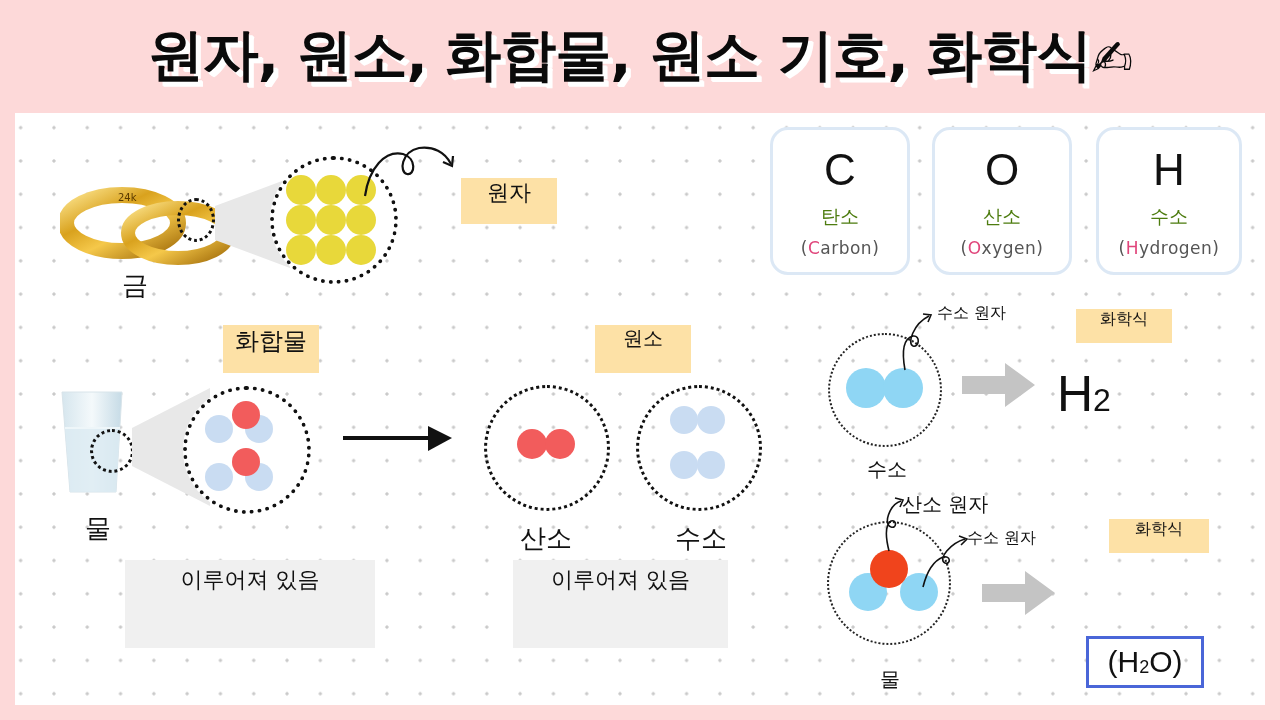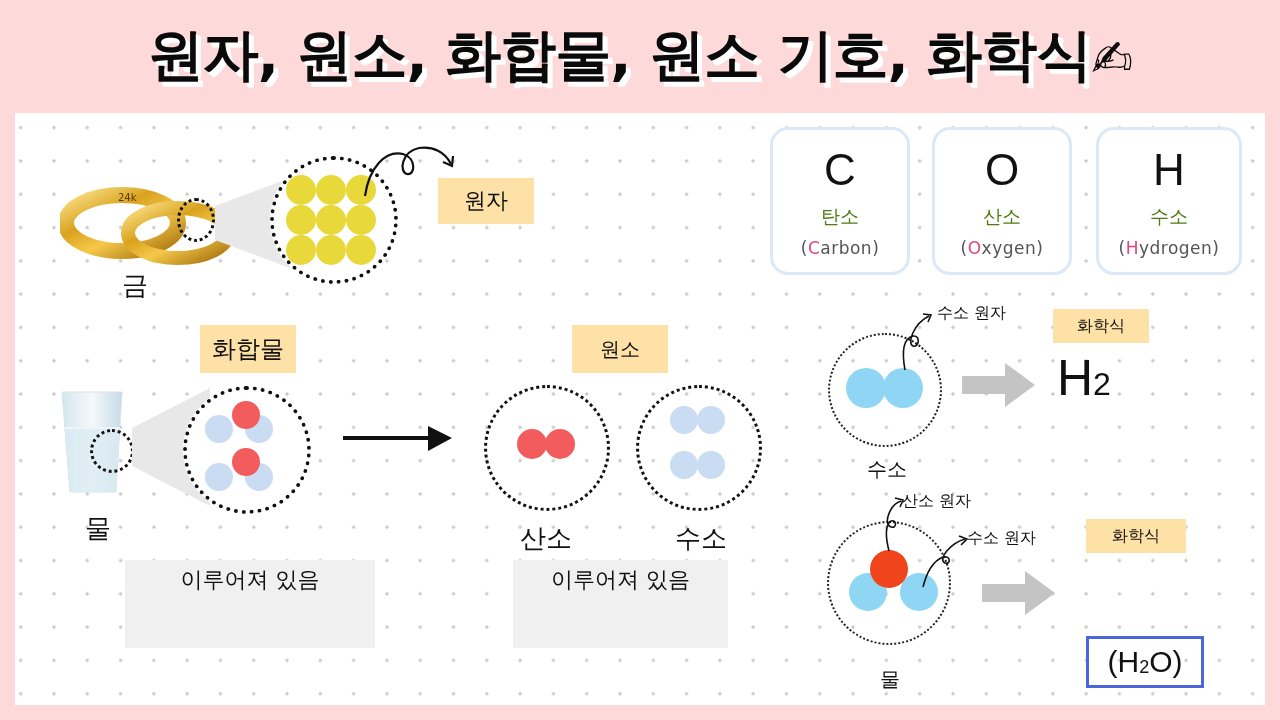--- a/index.html
+++ b/index.html
@@ -19,21 +19,21 @@
     background-color: #ffffff;
     background-image: radial-gradient(circle, #c9c9c9 1.4px, transparent 1.8px);
     background-size: 33.3px 33.3px;
     background-position: -11px -2px;
     overflow: hidden;
   }
 
   .abs { position: absolute; }
   .label-box {
     position: absolute; background: #fde1a6; color: #111;
-    display: flex; align-items: center; justify-content: center;
+    display: flex; justify-content: center; margin-left: 23px;
   }
   .text { position: absolute; color: #111; white-space: nowrap; }
   .dotted-circle {
     position: absolute; border-radius: 50%; border: 4px dotted #111; background: transparent;
   }
   .thin-dotted-circle {
     position: absolute; border-radius: 50%; border: 2px dotted #222; background: transparent;
   }
   .atom { position: absolute; border-radius: 50%; }
 
@@ -44,21 +44,21 @@
   .elem-card .sym { font-size: 44px; margin-top: 12px; height: 56px; line-height: 56px; color: #111; font-family: "Liberation Sans", sans-serif; }
   .elem-card .kname { font-size: 19px; margin-top: 6px; color: #4d7c0f; }
   .elem-card .ename { font-size: 17px; margin-top: 8px; color: #555; letter-spacing: 0.5px; }
   .elem-card .ename .hl { color: #e0457b; }
 
   .desc-box {
     position: absolute; background: #f0f0f0; text-align: center; font-size: 22px; line-height: 40px; color: #111;
   }
   .desc-box .blue { color: #2b6fd6; }
 
-  .formula { position: absolute; font-family: "Liberation Sans", sans-serif; color: #111; }
+  .formula { position: absolute; font-family: "Liberation Sans", sans-serif; color: #111; margin-top: 16px; }
 </style>
 </head>
 <body>
 
 <div class="title">
   <span>원자, 원소, 화합물, 원소 기호, 화학식</span><span class="pen">✍</span>
 </div>
 
 <div class="panel">
 
@@ -194,21 +194,21 @@
   <div class="text" style="left:852px;top:343px;font-size:20px">수소</div>
 
   <div class="thin-dotted-circle" style="left:812px;top:408px;width:124px;height:124px"></div>
   <div class="atom" style="left:834px;top:460px;width:38px;height:38px;background:#8fd6f4"></div>
   <div class="atom" style="left:885px;top:460px;width:38px;height:38px;background:#8fd6f4"></div>
   <div class="atom" style="left:855px;top:437px;width:38px;height:38px;background:#f0441c"></div>
   <svg class="abs" style="left:860px;top:382px" width="40" height="60">
     <path d="M14,56 C10,40 10,30 16,26 C22,24 22,34 16,32 C8,30 14,10 26,6" fill="none" stroke="#111" stroke-width="1.6"></path>
     <path d="M20,3 L28,5 L25,12" fill="none" stroke="#111" stroke-width="1.6"></path>
   </svg>
-  <div class="text" style="left:887px;top:378px;font-size:16px">산소 원자</div>
+  <div class="text" style="left:887px;top:378px;font-size:20px">산소 원자</div>
   <svg class="abs" style="left:898px;top:418px" width="60" height="60">
     <path d="M10,56 C14,40 20,30 30,26 C38,24 38,34 32,32 C24,28 38,12 52,8" fill="none" stroke="#111" stroke-width="1.6"></path>
     <path d="M46,5 L54,8 L48,14" fill="none" stroke="#111" stroke-width="1.6"></path>
   </svg>
   <div class="text" style="left:952px;top:415px;font-size:16px">수소 원자</div>
   <svg class="abs" style="left:965px;top:458px" width="80" height="45">
     <polygon points="2,13 45,13 45,0 75,22 45,44 45,31 2,31" fill="#c4c4c4"></polygon>
   </svg>
   <div class="label-box" style="left:1071px;top:406px;width:100px;height:34px;font-size:16px">
     <span>화학식</span>

